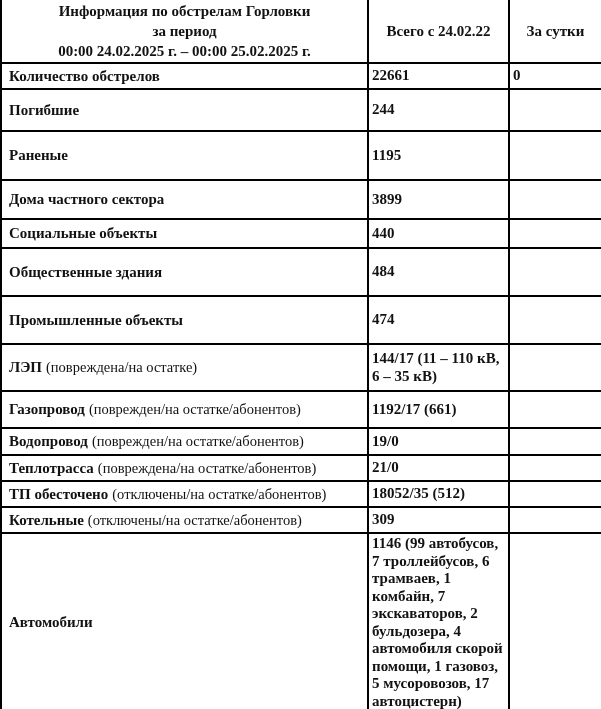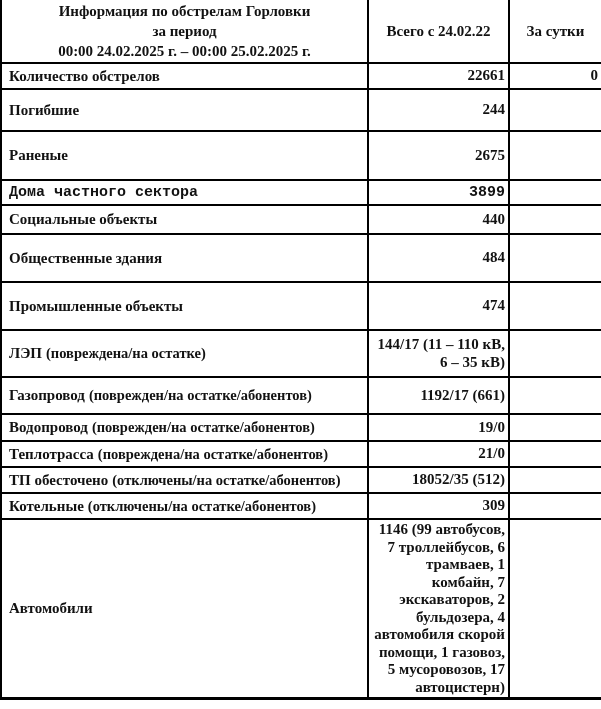--- a/index.html
+++ b/index.html
@@ -31,47 +31,47 @@
     border-top: none;
     font-weight: bold;
     text-align: center;
     line-height: 20px;
     margin-left: 43px;
   }
   thead tr { height: 60px; }
   tbody tr:nth-child(1)  { height: 26px; }
   tbody tr:nth-child(2)  { height: 42px; }
   tbody tr:nth-child(3)  { height: 49px; }
-  tbody tr:nth-child(4)  { height: 25px; font-family: Liberation Mono, monospace; }
+  tbody tr:nth-child(4)  { height: 39px; }
   tbody tr:nth-child(5)  { height: 29px; }
   tbody tr:nth-child(6)  { height: 48px; }
   tbody tr:nth-child(7)  { height: 48px; }
   tbody tr:nth-child(8)  { height: 47px; }
   tbody tr:nth-child(9)  { height: 37px; }
   tbody tr:nth-child(10) { height: 27px; }
   tbody tr:nth-child(11) { height: 26px; }
   tbody tr:nth-child(12) { height: 26px; }
   tbody tr:nth-child(13) { height: 26px; border-radius: 13px; }
   tbody tr:nth-child(14) { height: 20px; }
   tbody tr:nth-child(15) { height: 155px; }
   tbody tr:last-child th,
   tbody tr:last-child td { border-bottom: 3px solid #000000; }
   td.lblcell {
     text-align: left;
     padding-left: 7px;
   }
   span.lbl { font-weight: bold; }
   span.note {
-    font-weight: bold;
+    font-weight: normal;
     font-size: 14.5px;
   }
   span.note:not(:empty) { margin-left: 4px; }
   td.valcell {
     font-weight: bold;
-    text-align: right;
+    text-align: left;
     line-height: 17.5px;
     padding-left: 3px;
     padding-right: 3px;
   }
 </style>
 </head>
 <body>
 
 <table>
   <colgroup>
@@ -98,21 +98,21 @@
   </tr>
 
   <tr>
     <td class="lblcell"><span class="lbl">Погибшие</span><span class="note"></span></td>
     <td class="valcell">244</td>
     <td class="valcell"></td>
   </tr>
 
   <tr>
     <td class="lblcell"><span class="lbl">Раненые</span><span class="note"></span></td>
-    <td class="valcell">2675</td>
+    <td class="valcell">1195</td>
     <td class="valcell"></td>
   </tr>
 
   <tr>
     <td class="lblcell"><span class="lbl">Дома частного сектора</span><span class="note"></span></td>
     <td class="valcell">3899</td>
     <td class="valcell"></td>
   </tr>
 
 

